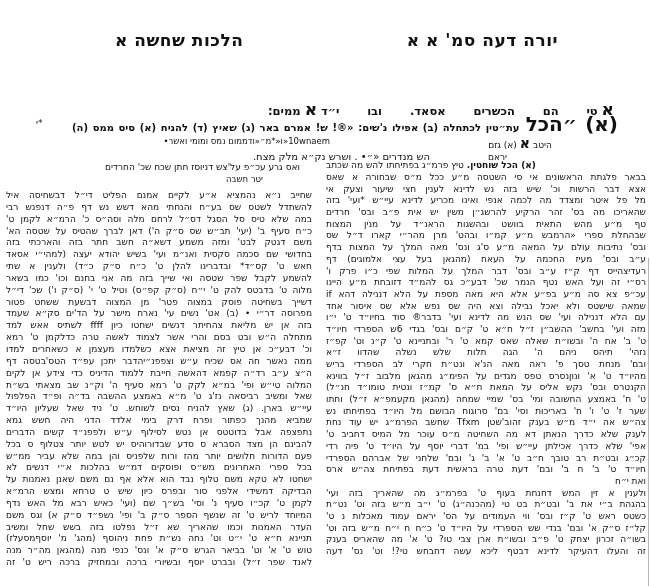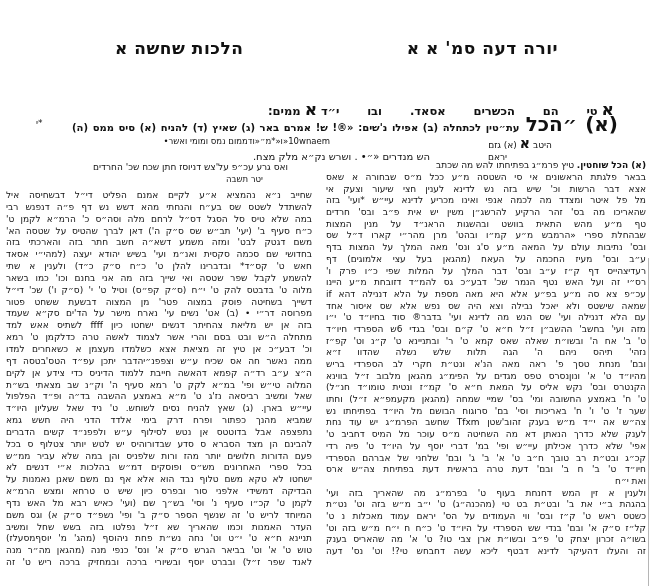--- a/index.html
+++ b/index.html
@@ -1,42 +1,42 @@
 <!DOCTYPE html>
 <html lang="he"><head>
 <meta charset="utf-8">
 <style>
   html,body{margin:0;padding:0;background:#fff;}
   .page{position:relative;width:650px;height:586px;background:#ffffff;overflow:hidden;
         direction:rtl;font-family:"DejaVu Sans",sans-serif;color:#111;}
-  .hdr{position:absolute;top:38px;font-weight:bold;font-size:17px;letter-spacing:.5px;white-space:nowrap;}
+  .hdr{position:absolute;top:30px;font-weight:bold;font-size:17px;letter-spacing:.5px;white-space:nowrap;}
   .hdr-right{right:92px;}
   .hdr-left{left:115px;}
   .sa-line1{position:absolute;top:99px;right:32px;left:268px;font-size:11.5px;font-weight:bold;
             white-space:nowrap;text-align:justify;text-align-last:justify;}
   .sa-marker{font-size:17px;font-weight:bold;padding:0 4px;}
   .sa-line2{position:absolute;top:112px;right:32px;left:72px;text-align:justify;text-align-last:justify;
             height:24px;overflow:hidden;}
   .sa-bold{font-size:20px;font-weight:bold;}
   .sa-rest{font-size:10px;font-weight:bold;}
   .margin-note{position:absolute;top:118px;left:36px;font-size:9px;}
   .ocr-line{position:absolute;top:136px;right:320px;font-size:8.5px;white-space:nowrap;}
   .heitev{position:absolute;top:135px;right:98px;font-size:9px;white-space:nowrap;}
   .heitev-marker{font-size:14px;font-weight:bold;padding:0 3px;}
   .darchei{position:absolute;top:152px;right:143px;font-size:9px;}
   .mid-note{position:absolute;top:151px;right:220px;font-size:10px;white-space:nowrap;}
-  .left-intro{position:absolute;top:162px;right:362px;font-size:9px;white-space:nowrap;}
+  .left-intro{position:absolute;top:162px;right:350px;font-size:9px;white-space:nowrap;}
   .left-hdr-small{position:absolute;top:174px;right:387px;font-size:8.5px;white-space:nowrap;}
   .col{position:absolute;font-size:9px;line-height:11.7px;}
   .col-right{top:160px;right:4px;width:320px;}
   .col-left{top:190px;left:6px;width:306px;line-height:11.85px;}
   .ln{height:11.7px;overflow:hidden;text-align:justify;text-align-last:justify;}
   .col-left .ln{height:11.85px;}
   .ln.short{text-align-last:right;}
-  .first-ln{height:12px;overflow:hidden;text-align:right;}
+  .first-ln{height:12px;overflow:hidden;text-align:left;}
   .fl-bold{font-weight:bold;}
   .edge-line{position:absolute;top:258px;right:1px;height:328px;border-left:1px solid #b5b5b5;}
 </style>
 </head>
 <body>
 
 <div class="page">
 
   <div class="hdr hdr-right">יורה דעה סמ' א א</div>
   <div class="hdr hdr-left">הלכות שחשה א</div>

